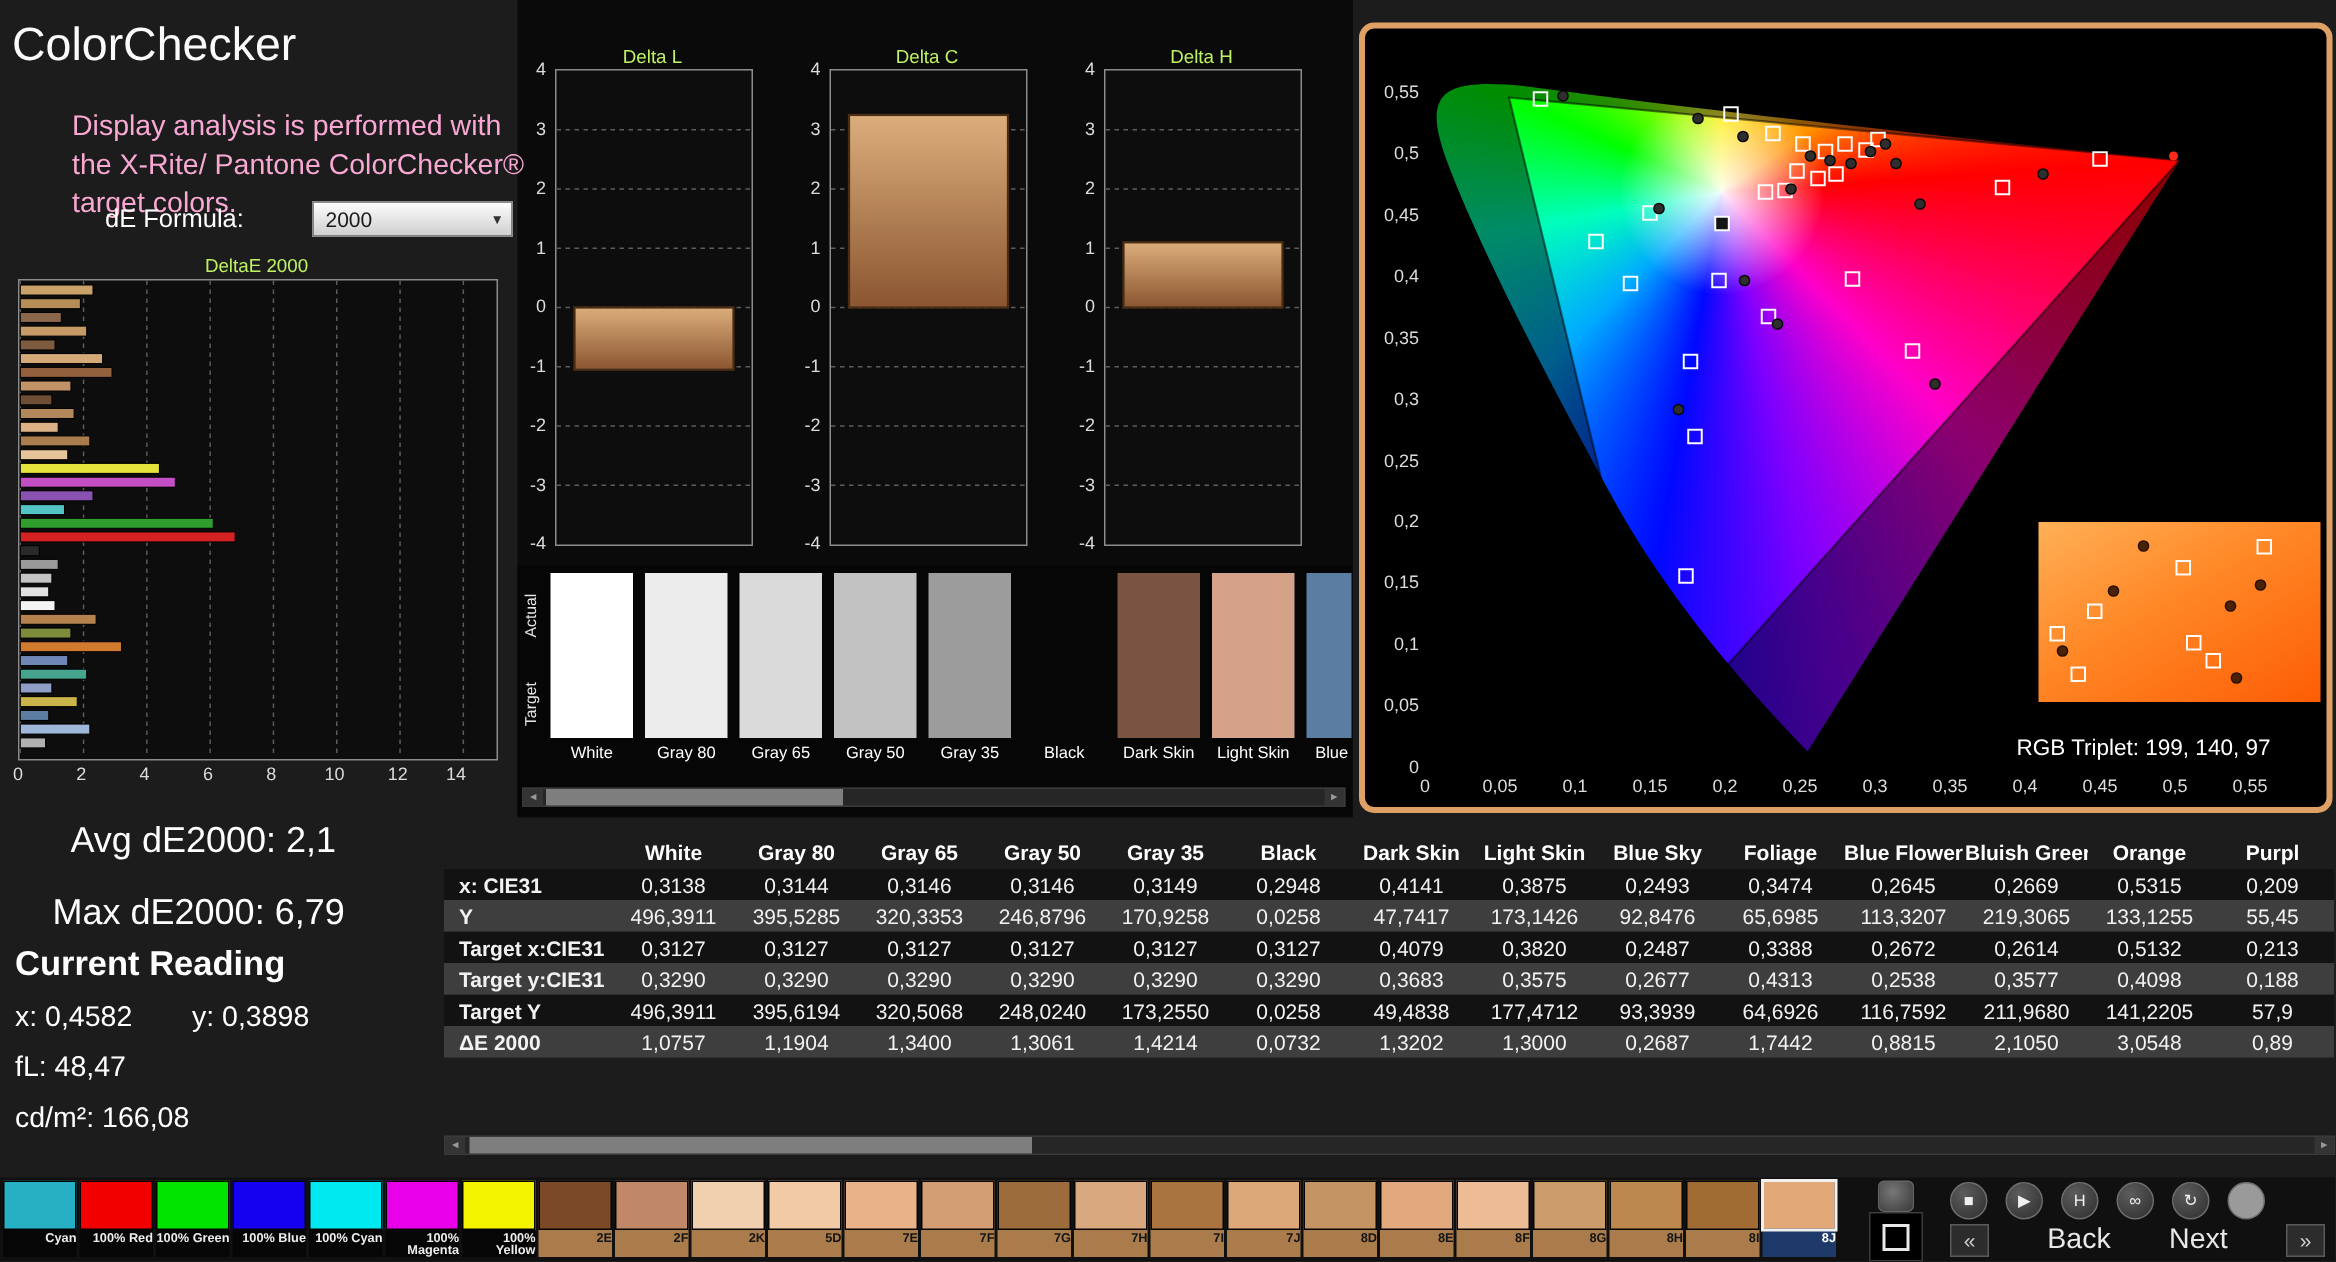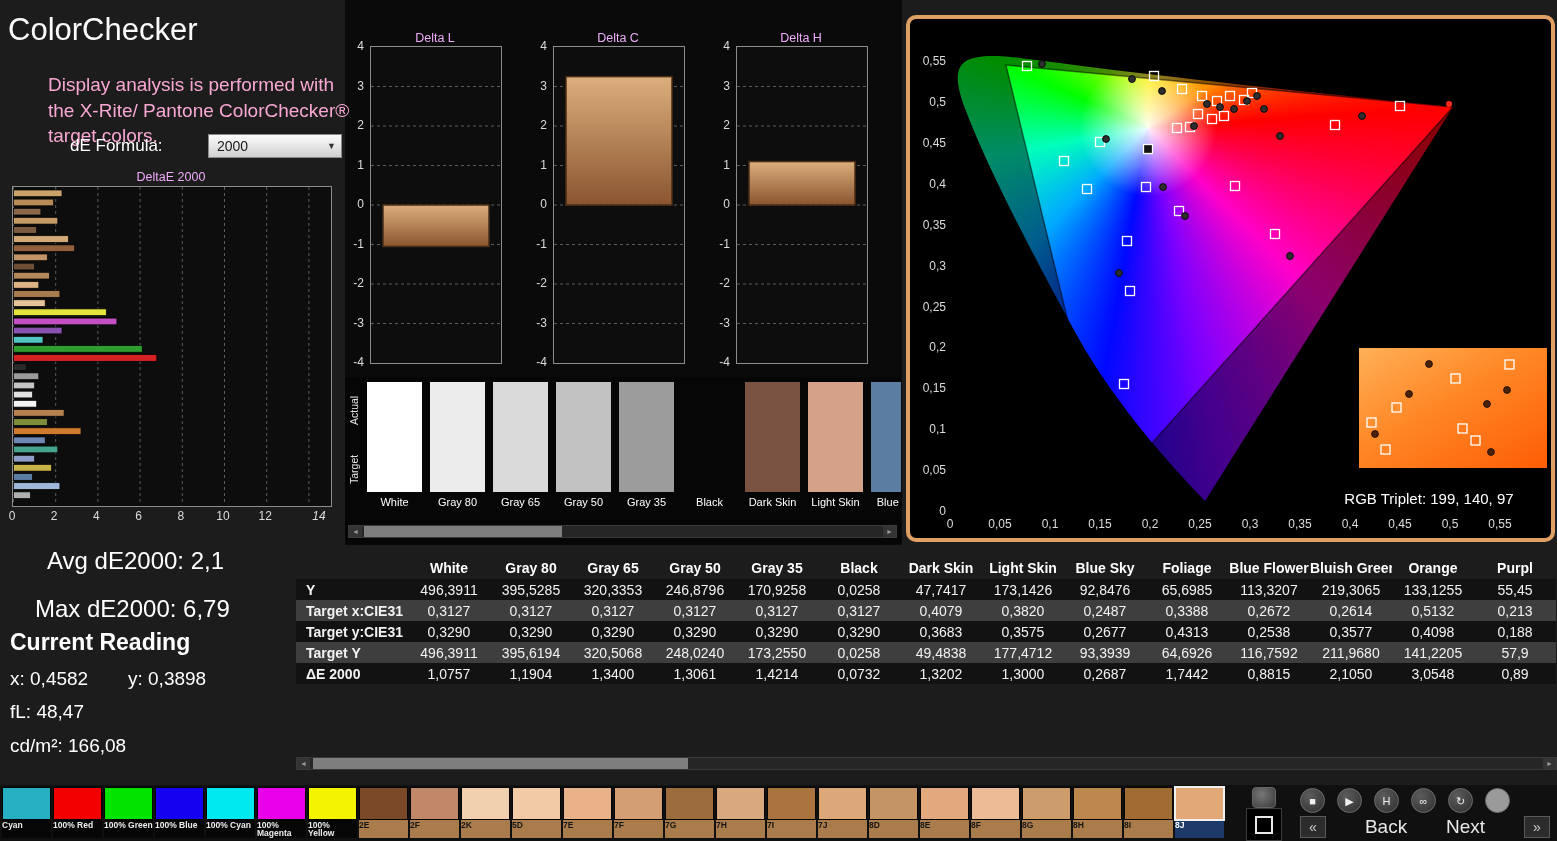--- a/index.html
+++ b/index.html
@@ -5,21 +5,21 @@
   html,body{margin:0;padding:0;background:#1c1c1c;font-family:"Liberation Sans",sans-serif;}
   #root{position:relative;width:1557px;height:841px;overflow:hidden;background:#1c1c1c;}
   #mid-bg{position:absolute;left:345px;top:0;width:557px;height:545px;background:#0a0a0a;}
   #app-title{position:absolute;left:8px;top:12px;font-size:31px;color:#fafafa;}
   #app-desc{position:absolute;left:48px;top:72px;width:316px;font-size:19px;line-height:1.35;color:#f9a8d4;}
   #formula-label{position:absolute;left:70px;top:136px;font-size:17px;color:#fff;}
   #formula-select{position:absolute;left:208px;top:134px;width:134px;height:24px;box-sizing:border-box;
     background:linear-gradient(#fdfdfd,#cfcfcf);border:1px solid #8a8a8a;font-size:14px;color:#1a1a1a;
     line-height:22px;padding-left:8px;}
   .dd-arrow{position:absolute;right:5px;top:0;font-size:9px;color:#333;line-height:22px;}
-  .chart-title{position:absolute;font-size:12.5px;color:#f0abfc;text-align:center;}
+  .chart-title{position:absolute;font-size:12.5px;color:#bef264;text-align:center;}
   .chart-box{position:absolute;border:1px solid #8c8c8c;background:#0d0d0d;}
   #deltae-title{left:12px;top:170px;width:318px;}
   #deltae-box{left:12px;top:186px;width:318px;height:319px;}
   #deltae-xlabels{position:absolute;left:12px;top:509px;width:340px;height:14px;}
   .tick-label{position:absolute;font-size:12px;color:#dcdcdc;text-align:center;}
   #delta-charts{position:absolute;left:0;top:0;width:1557px;height:841px;pointer-events:none;}
   #swatch-panel{position:absolute;left:345px;top:377px;width:556px;height:167px;background:#060606;overflow:hidden;}
   .vlabel{position:absolute;writing-mode:vertical-rl;transform:rotate(180deg);font-size:10.5px;color:#e6e6e6;text-align:center;}
   .swatch{position:absolute;}
   .swatch-name{position:absolute;font-size:11px;color:#fff;text-align:center;white-space:nowrap;overflow:hidden;}
@@ -62,21 +62,21 @@
   #data-table th{font-weight:bold;font-size:14px;color:#fff;height:23px;text-align:center;padding:0;white-space:nowrap;overflow:hidden;}
   #data-table td{font-size:14px;color:#f2f2f2;height:21px;text-align:center;padding:0;white-space:nowrap;overflow:hidden;}
   #data-table tbody tr:nth-child(odd){background:#121212;}
   #data-table tbody tr:nth-child(even){background:#3e3e3e;}
   #data-table td.rowlab{text-align:left;padding-left:10px;font-weight:bold;}
   
   #bottom-bar{position:absolute;left:0;top:785px;width:1557px;height:56px;background:#101010;}
   #patches{position:absolute;left:2px;top:2px;display:flex;}
   .patch{width:49px;margin-right:2px;cursor:pointer;}
   .pswatch{height:33px;border:1px solid #050505;box-sizing:border-box;}
-  .plabel{height:17px;font-size:8.5px;line-height:8px;text-align:left;padding-top:1px;overflow:hidden;font-weight:bold;}
+  .plabel{height:17px;font-size:8.5px;line-height:8px;text-align:right;padding-top:1px;overflow:hidden;font-weight:bold;}
   .plabel.named{background:#060606;color:#ededed;}
   .plabel.letter{background:#aa7c4c;color:#151515;}
   .patch.selected .pswatch{outline:2px solid #f0f0f0;outline-offset:-1px;}
   .patch.selected .plabel{background:#1d3a6a;color:#fff;}
   #mini-btn{position:absolute;left:1252px;top:2px;width:22px;height:19px;border-radius:4px;
     background:radial-gradient(circle at 40% 35%,#777,#3a3a3a);border:1px solid #666;}
   #pattern-btn{position:absolute;left:1246px;top:23px;width:34px;height:31px;background:#000;
     border:1px solid #3c3c3c;display:flex;align-items:center;justify-content:center;}
   .sq{width:14px;height:14px;border:2px solid #e8e8e8;}
   #transport-icons{position:absolute;left:1300px;top:3px;display:flex;gap:12px;}
@@ -150,21 +150,21 @@
       </svg>
   </div>
   <div id="deltae-xlabels">
       <span class="tick-label" style="left: -10px; width: 20px;">0</span>
       <span class="tick-label" style="left: 32.2px; width: 20px;">2</span>
       <span class="tick-label" style="left: 74.4px; width: 20px;">4</span>
       <span class="tick-label" style="left: 116.6px; width: 20px;">6</span>
       <span class="tick-label" style="left: 158.8px; width: 20px;">8</span>
       <span class="tick-label" style="left: 201px; width: 20px;">10</span>
       <span class="tick-label" style="left: 243.2px; width: 20px;">12</span>
-      <span class="tick-label" style="left: 297px; width: 20px; font-style: italic;">14</span>
+      <span class="tick-label" style="left: 282px; width: 20px;">14</span>
     </div>
 
   <div id="delta-charts">
       <div class="chart-title" style="left: 350px; top: 31px; width: 170px;">Delta L</div>
       <span class="tick-label" style="left: 342px; top: 39px; width: 22px; text-align: right;">4</span>
       <span class="tick-label" style="left: 342px; top: 78.5px; width: 22px; text-align: right;">3</span>
       <span class="tick-label" style="left: 342px; top: 118px; width: 22px; text-align: right;">2</span>
       <span class="tick-label" style="left: 342px; top: 157.5px; width: 22px; text-align: right;">1</span>
       <span class="tick-label" style="left: 342px; top: 197px; width: 22px; text-align: right;">0</span>
       <span class="tick-label" style="left: 342px; top: 236.5px; width: 22px; text-align: right;">-1</span>
@@ -407,20 +407,37 @@
             <th>Light Skin</th>
             <th>Blue Sky</th>
             <th>Foliage</th>
             <th>Blue Flower</th>
             <th>Bluish Green</th>
             <th>Orange</th>
             <th>Purpl</th>
           </tr>
         </thead>
         <tbody>
+          <tr>
+            <td class="rowlab">x: CIE31</td>
+            <td>0,3138</td>
+            <td>0,3144</td>
+            <td>0,3146</td>
+            <td>0,3146</td>
+            <td>0,3149</td>
+            <td>0,2948</td>
+            <td>0,4141</td>
+            <td>0,3875</td>
+            <td>0,2493</td>
+            <td>0,3474</td>
+            <td>0,2645</td>
+            <td>0,2669</td>
+            <td>0,5315</td>
+            <td>0,209</td>
+          </tr>
           <tr>
             <td class="rowlab">Y</td>
             <td>496,3911</td>
             <td>395,5285</td>
             <td>320,3353</td>
             <td>246,8796</td>
             <td>170,9258</td>
             <td>0,0258</td>
             <td>47,7417</td>
             <td>173,1426</td>

